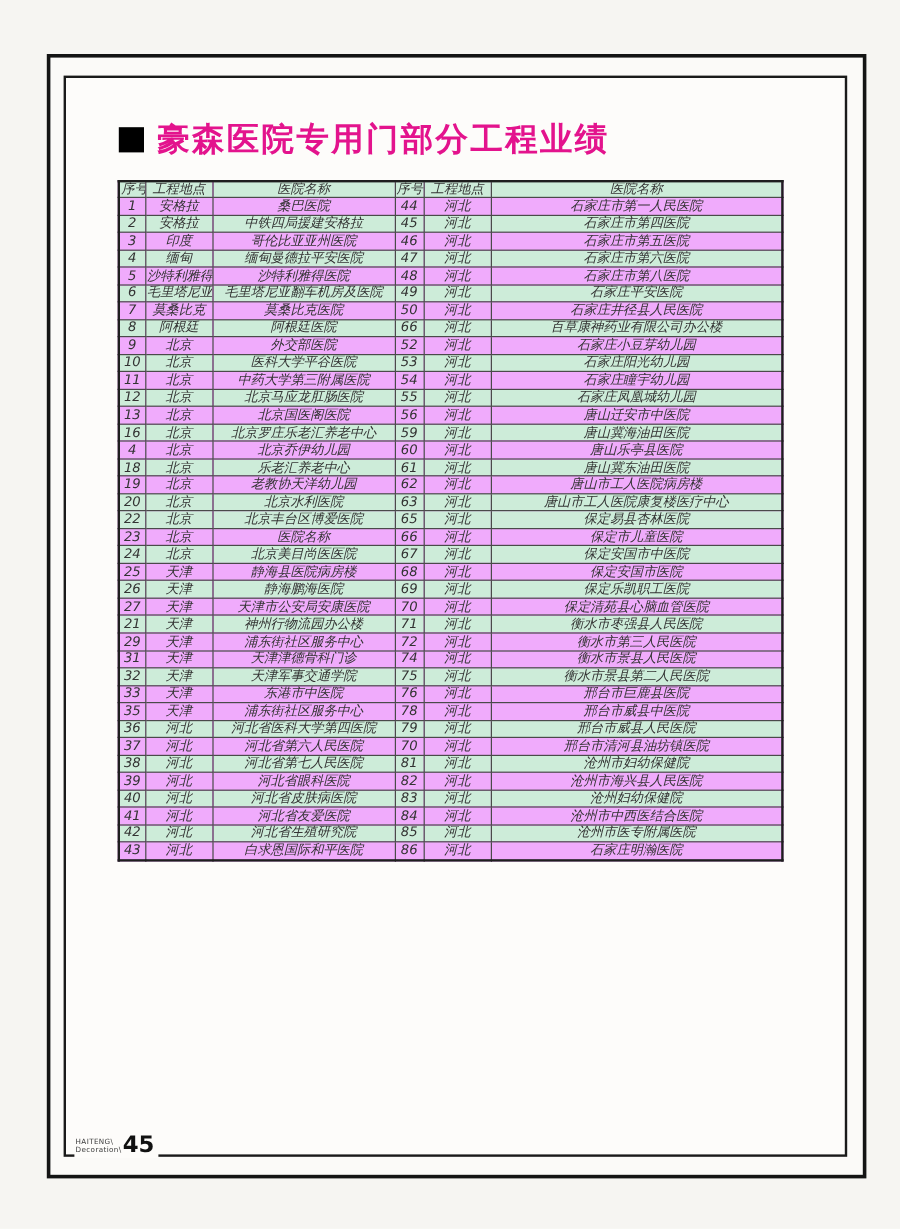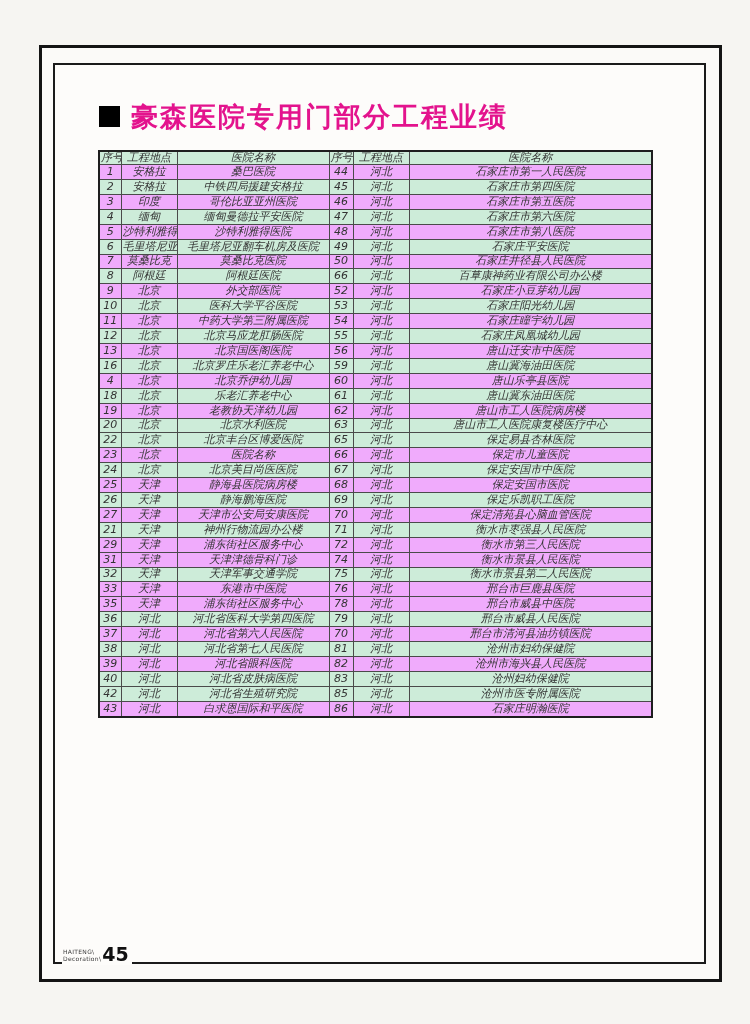--- a/index.html
+++ b/index.html
@@ -401,20 +401,28 @@
         <td>沧州市海兴县人民医院</td>
       </tr>
       <tr class="alt">
         <td>40</td>
         <td>河北</td>
         <td>河北省皮肤病医院</td>
         <td>83</td>
         <td>河北</td>
         <td>沧州妇幼保健院</td>
       </tr>
+      <tr>
+        <td>41</td>
+        <td>河北</td>
+        <td>河北省友爱医院</td>
+        <td>84</td>
+        <td>河北</td>
+        <td>沧州市中西医结合医院</td>
+      </tr>
       <tr class="alt">
         <td>42</td>
         <td>河北</td>
         <td>河北省生殖研究院</td>
         <td>85</td>
         <td>河北</td>
         <td>沧州市医专附属医院</td>
       </tr>
       <tr>
         <td>43</td>

